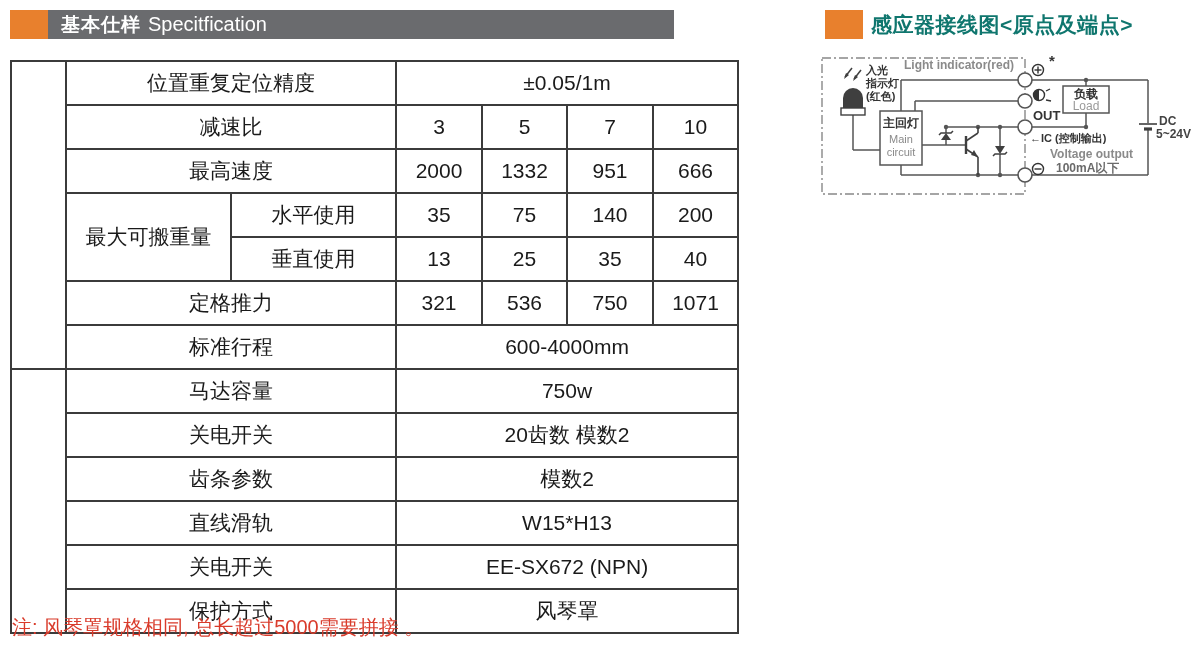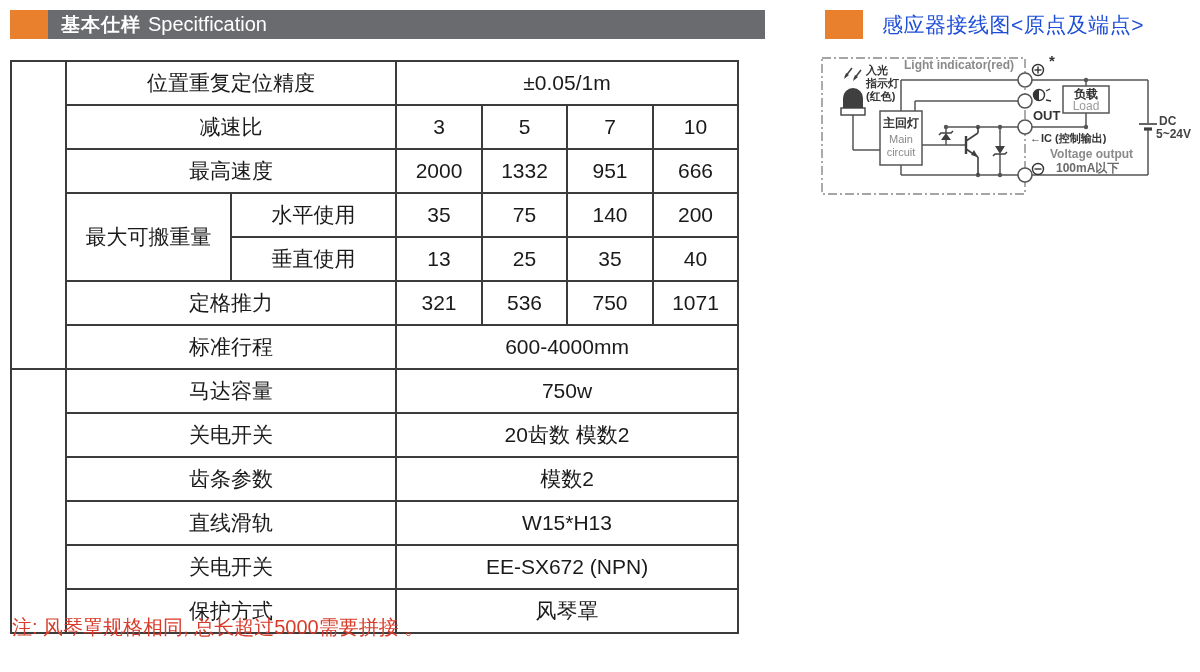--- a/index.html
+++ b/index.html
@@ -1,28 +1,28 @@
 <!DOCTYPE html>
 <html><head>
 <meta charset="utf-8">
 <style>
   html,body{margin:0;padding:0;background:#fff;}
   body{width:1200px;height:672px;position:relative;font-family:"Liberation Sans","DejaVu Sans",sans-serif;color:#1a1a1a;overflow:hidden;}
 
   
-  .hdr-left{position:absolute;left:10px;top:10px;width:755px;height:29px;display:flex;}
+  .hdr-left{position:absolute;left:10px;top:10px;width:664px;height:29px;display:flex;}
   .hdr-sq{width:38px;height:29px;background:#E8802D;flex:0 0 auto;}
   .hdr-bar{flex:1;background:#6A6B6E;color:#fff;display:flex;align-items:center;padding-left:13px;}
   .hdr-zh{font-size:19px;font-weight:bold;letter-spacing:1px;}
   .hdr-en{font-size:20px;margin-left:7px;font-weight:400;}
 
   
   .hdr-right{position:absolute;left:825px;top:10px;display:flex;align-items:center;}
   .hdr-right .hdr-sq{width:38px;height:29px;}
-  .hdr-right .title{margin-left:19px;font-size:21px;font-weight:normal;color:#1d4ed8;letter-spacing:0.5px;}
+  .hdr-right .title{margin-left:8px;font-size:21px;font-weight:bold;color:#0f766e;letter-spacing:0.5px;}
 
   
   table.spec{position:absolute;left:10px;top:60px;border-collapse:collapse;table-layout:fixed;width:727px;}
   table.spec td{border:2px solid #3B3B3B;text-align:center;vertical-align:middle;font-size:21px;height:42px;padding:0 2px;background:#fff;}
   td.side{background:#E8802D;color:#fff;padding:0;}
   .side-zh{font-size:28px;font-weight:bold;line-height:1.2;word-break:break-all;width:30px;margin:0 auto;}
   .side-en{font-size:18px;font-weight:bold;margin-top:2px;}
   td.lbl-left{text-align:left;padding-left:5px;letter-spacing:0;}
 
   

